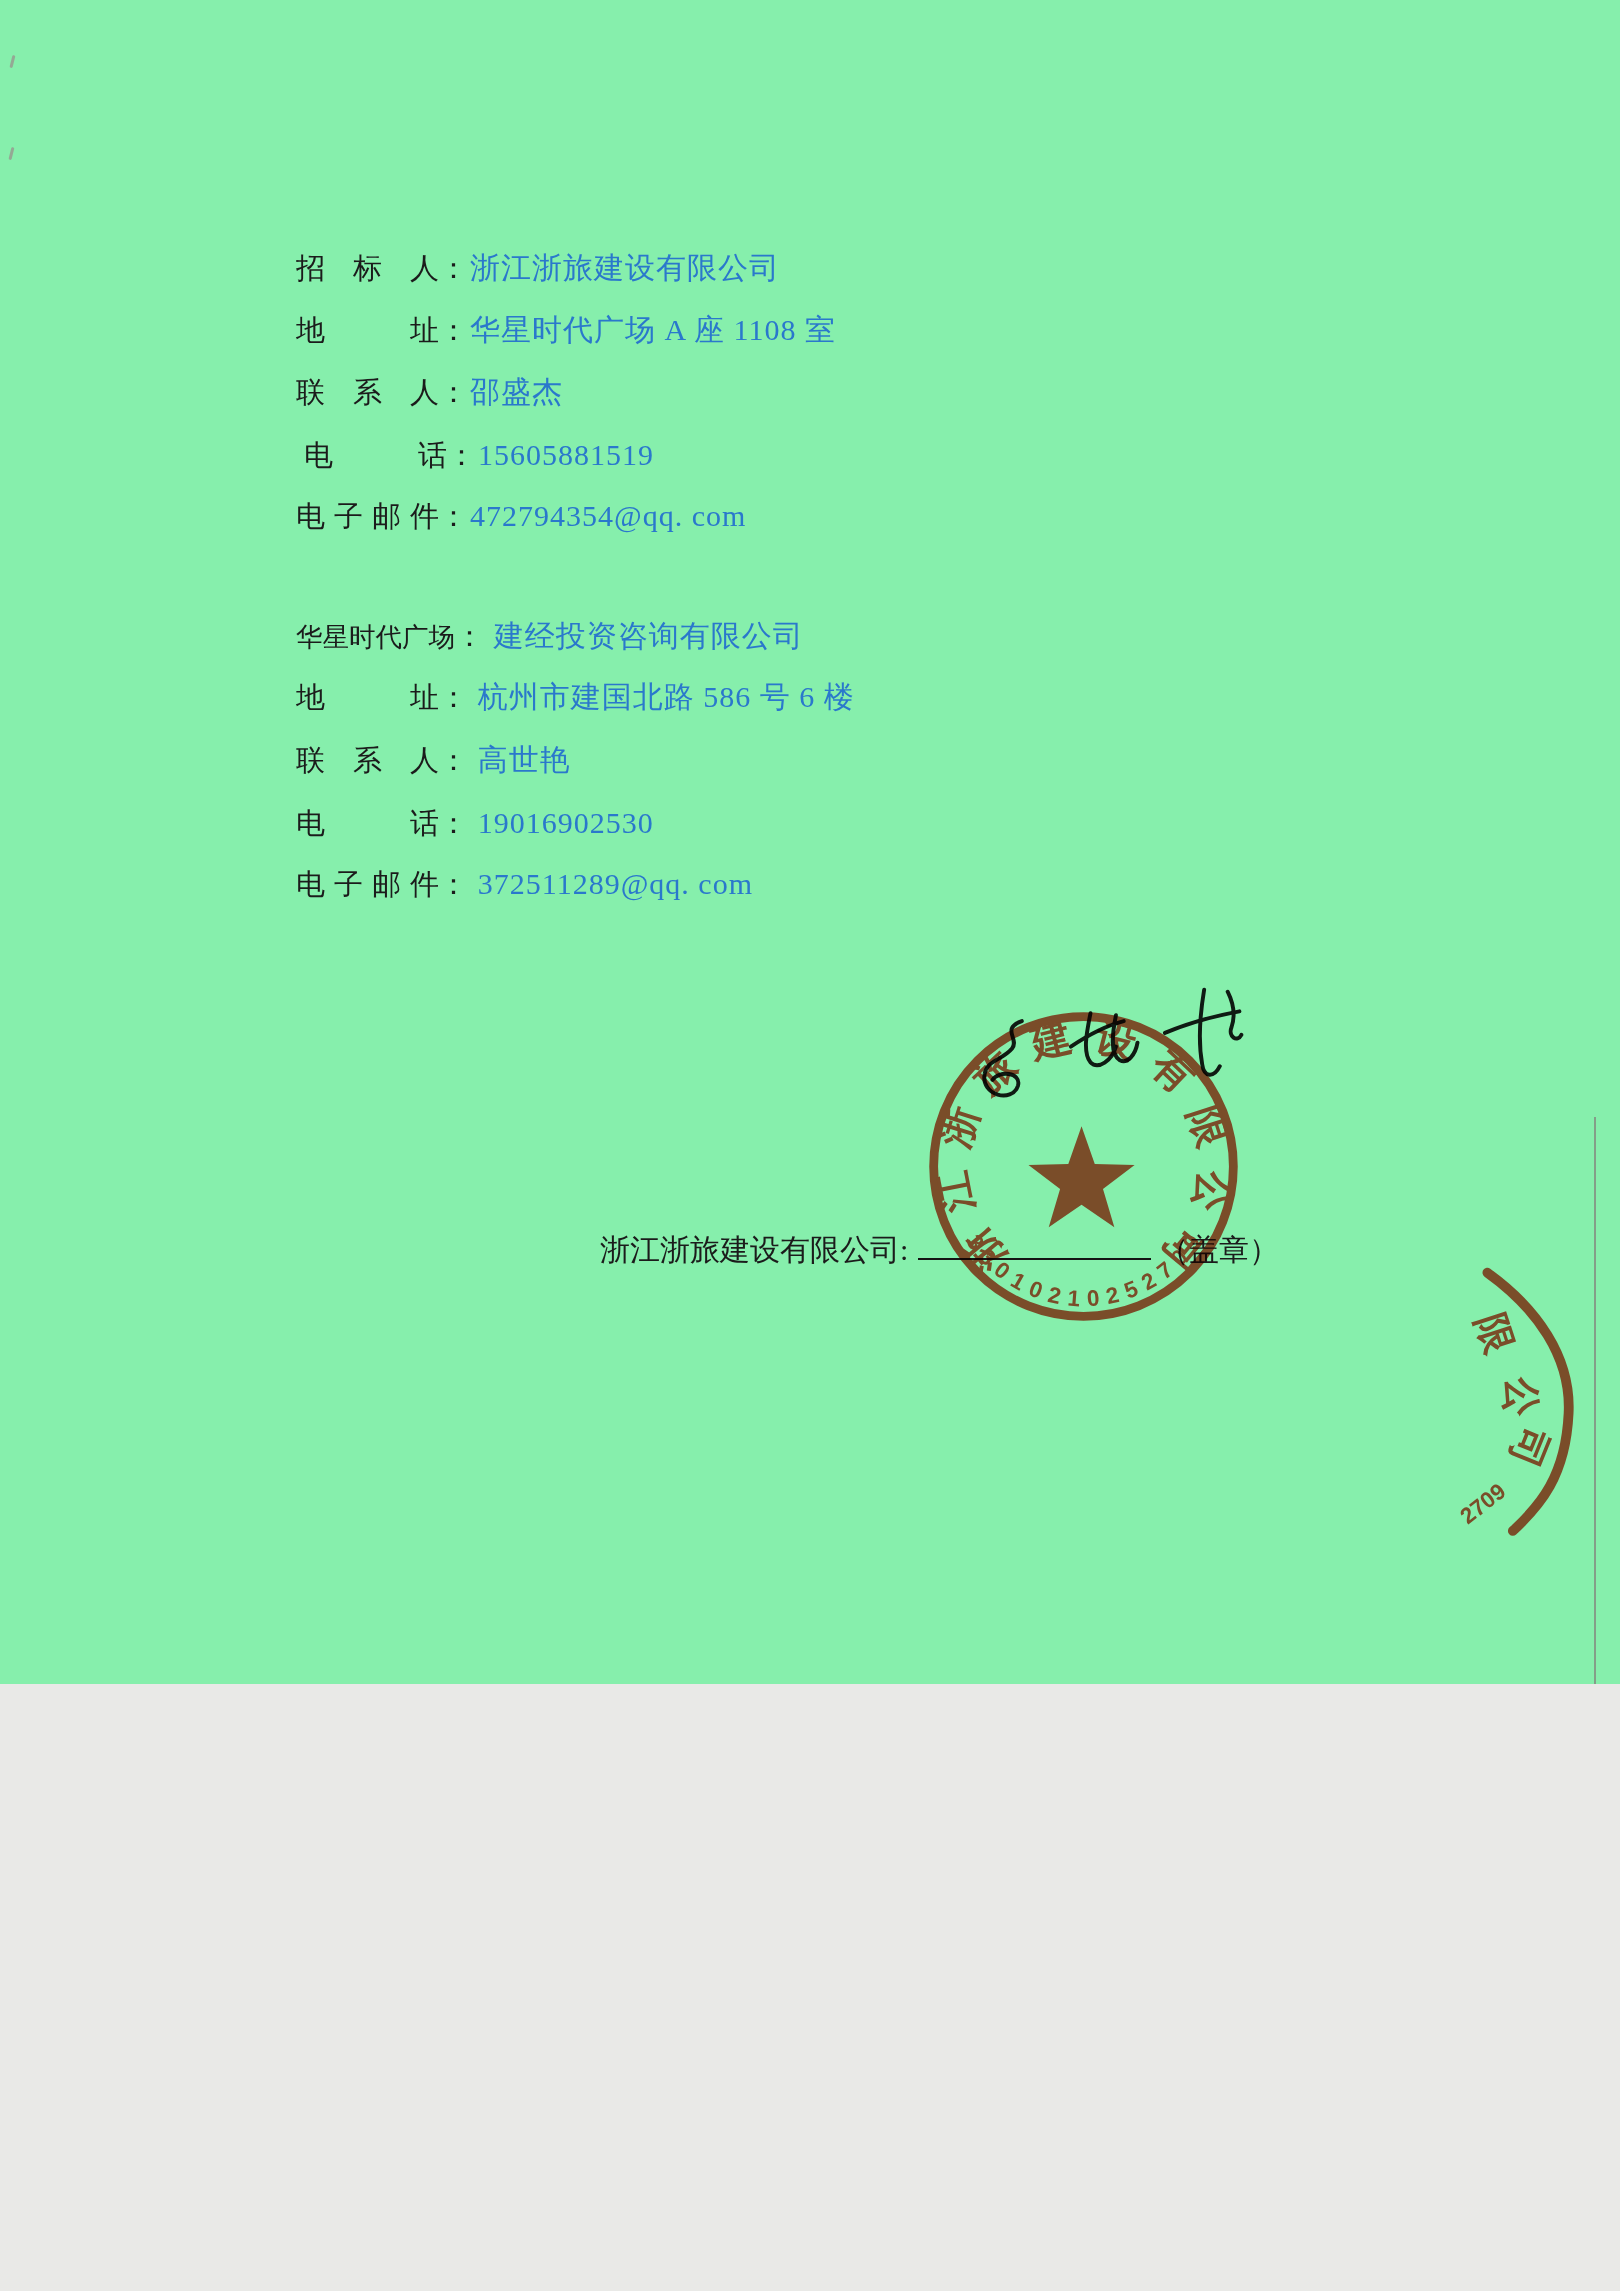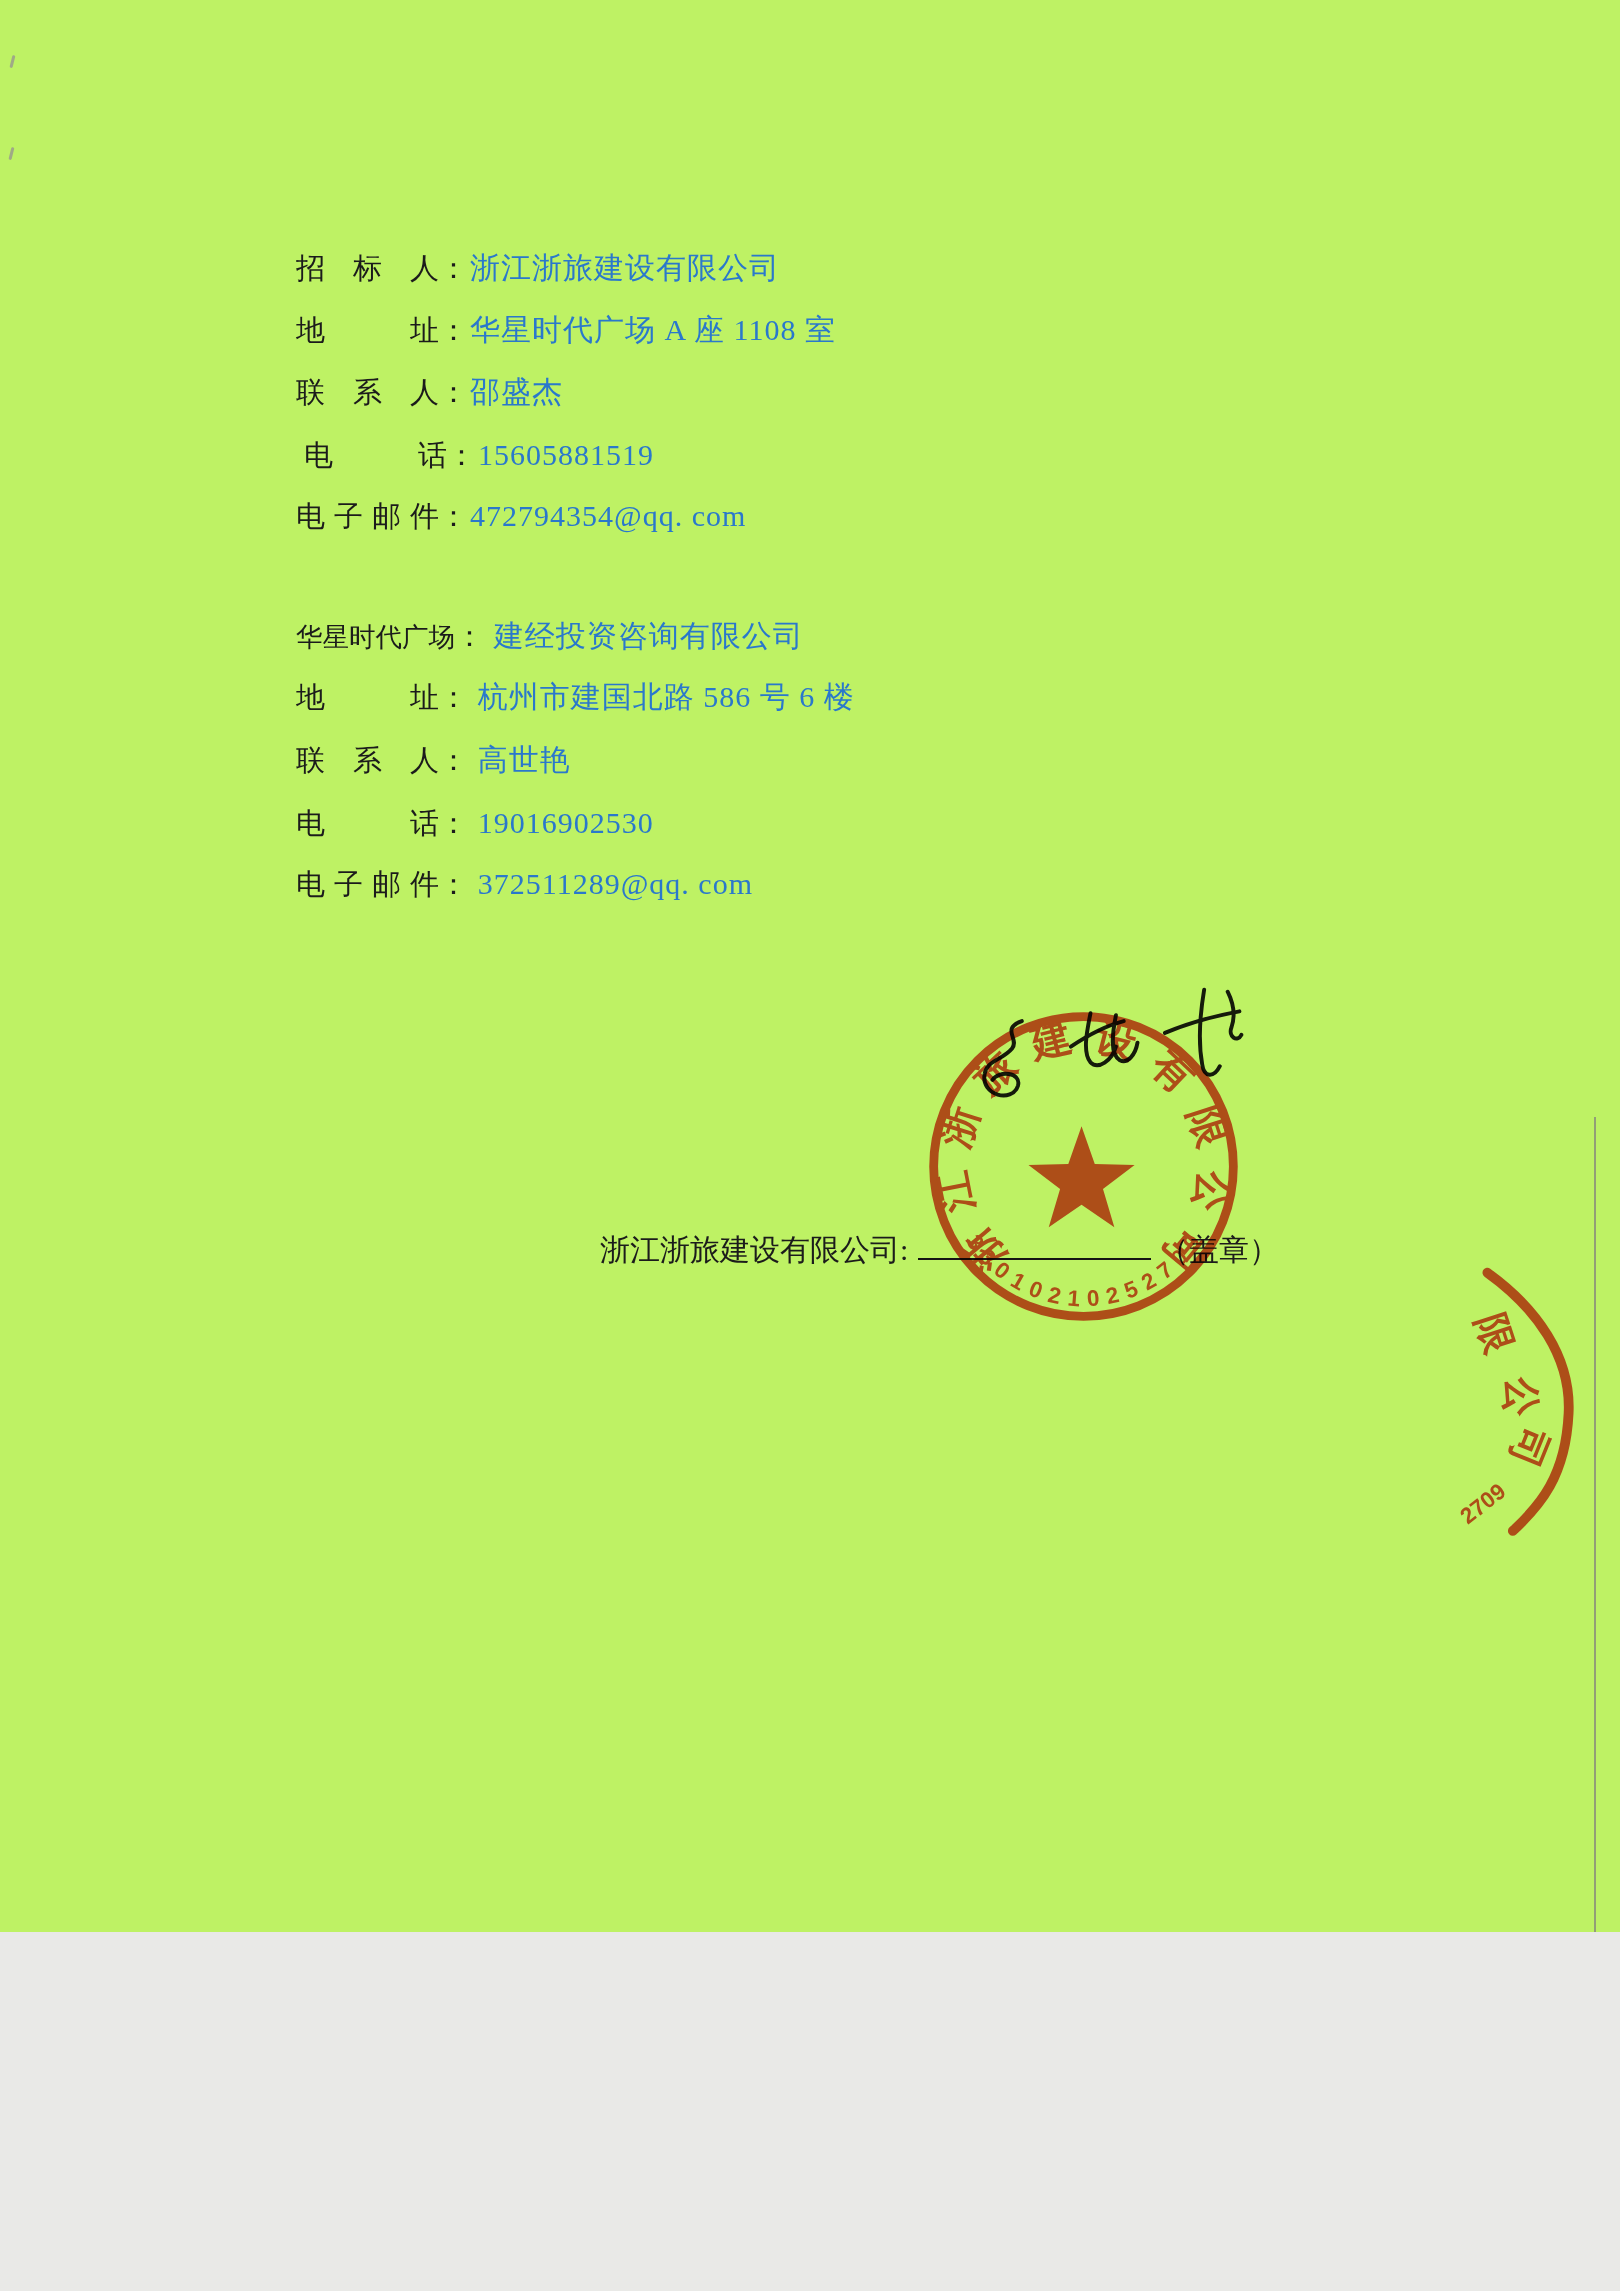--- a/index.html
+++ b/index.html
@@ -1,19 +1,19 @@
 <!DOCTYPE html>
 <html><head>
 <meta charset="utf-8">
 <style>
   html,body{margin:0;padding:0;background:#e9e9e7;}
   #page{
     position:relative;
-    width:1620px;height:1932px;
-    background:#bef264;
+    width:1620px;height:1684px;
+    background:#86efac;
     overflow:hidden;
     font-family:"Liberation Serif","DejaVu Serif",serif;
     color:#1b1b1b;
   }
   
   .info-row{position:absolute;left:296px;height:39px;line-height:37px;white-space:nowrap;}
   .lbl{
     display:inline-block;width:143px;
     font-size:29px;color:#1b1b1b;
     text-align:justify;text-align-last:justify;

